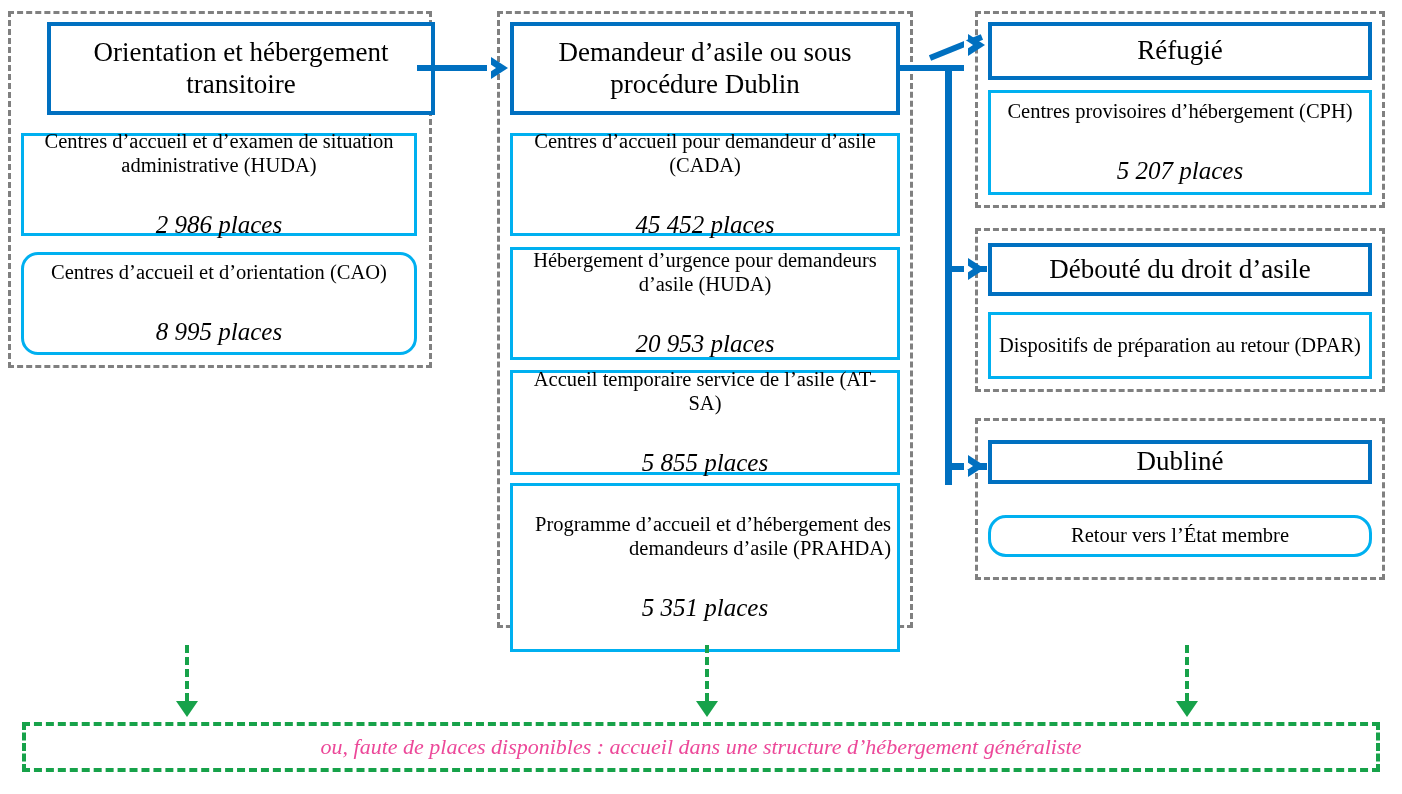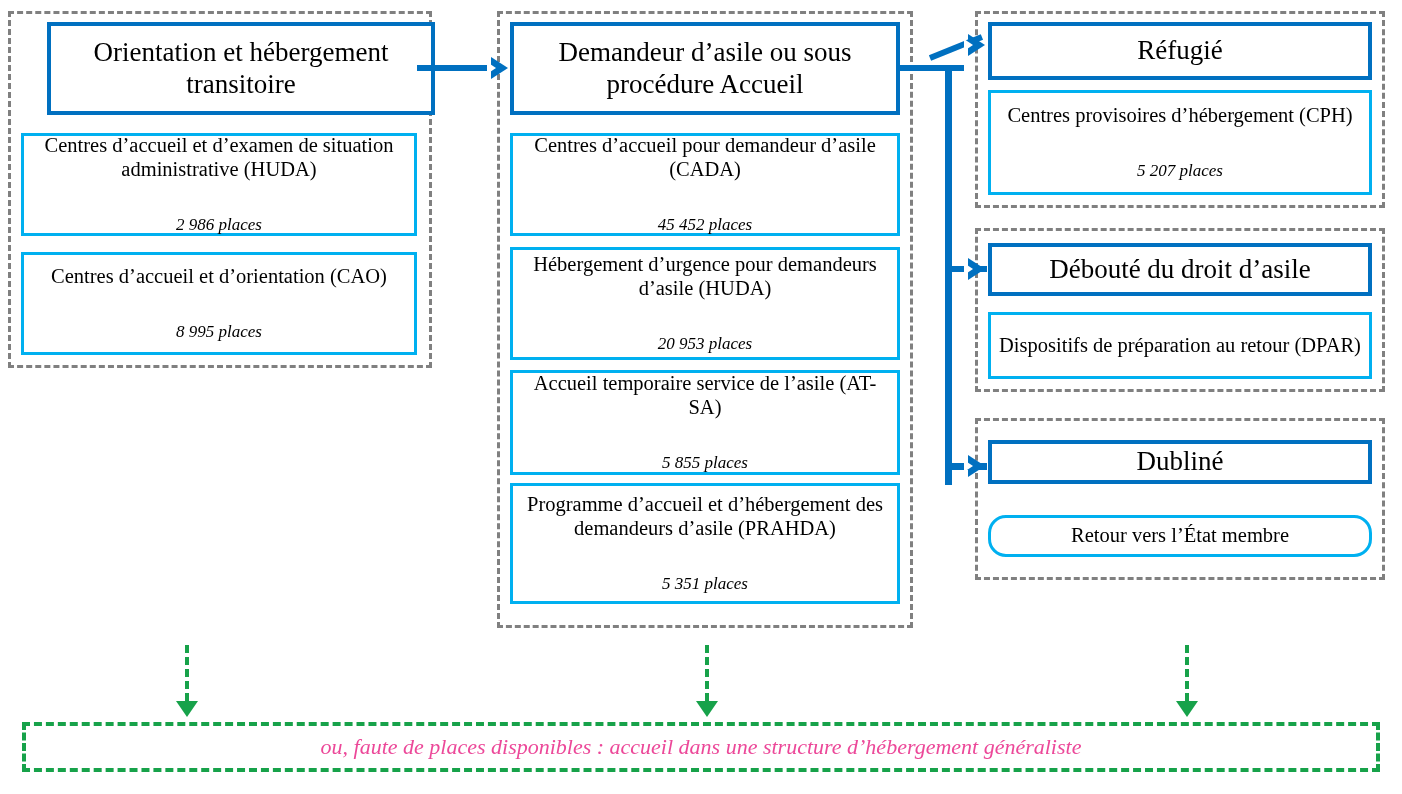--- a/index.html
+++ b/index.html
@@ -50,21 +50,21 @@
   }
   .box.header .title {
     font-size: 27px;
   }
   .box.sub .title {
     font-size: 20.5px;
   }
   .box .places {
     display: block;
     font-style: italic;
-    font-size: 17px;
+    font-size: 25px;
     padding-top: 1px;
   }
 
   
   .conn {
     position: absolute;
     background: #0070C0;
   }
   .arrowhead {
     position: absolute;
@@ -123,47 +123,47 @@
 
   <div class="box header" style="left:21px; top:22px; width:388px; height:93px;margin-left:26px;">
     <span class="title">Orientation et hébergement transitoire</span>
   </div>
 
   <div class="box sub" style="left:21px; top:133px; width:396px; height:103px;">
     <span class="title">Centres d’accueil et d’examen de situation administrative (HUDA)</span>
     <span class="places">2 986 places</span>
   </div>
 
-  <div class="box sub" style="left:21px; top:252px; width:396px; height:103px;">
+  <div class="box sub" style="left:21px; top:252px; width:396px; height:103px;border-radius:17px;">
     <span class="title">Centres d’accueil et d’orientation (CAO)</span>
     <span class="places">8 995 places</span>
   </div>
 
   <div class="group" style="left:497px; top:11px; width:416px; height:617px;"></div>
 
   <div class="box header" style="left:510px; top:22px; width:390px; height:93px;">
-    <span class="title">Demandeur d’asile ou sous procédure Accueil</span>
+    <span class="title">Demandeur d’asile ou sous procédure Dublin</span>
   </div>
 
   <div class="box sub" style="left:510px; top:133px; width:390px; height:103px;">
     <span class="title">Centres d’accueil pour demandeur d’asile (CADA)</span>
     <span class="places">45 452 places</span>
   </div>
 
   <div class="box sub" style="left:510px; top:247px; width:390px; height:113px;">
     <span class="title">Hébergement d’urgence pour demandeurs d’asile (HUDA)</span>
     <span class="places">20 953 places</span>
   </div>
 
   <div class="box sub" style="left:510px; top:370px; width:390px; height:105px;">
     <span class="title">Accueil temporaire service de l’asile (AT-SA)</span>
     <span class="places">5 855 places</span>
   </div>
 
-  <div class="box sub" style="left:510px; top:483px; width:390px; height:121px;">
+  <div class="box sub" style="left:510px; top:483px; width:390px; height:169px;text-align:right;">
     <span class="title">Programme d’accueil et d’hébergement des demandeurs d’asile (PRAHDA)</span>
     <span class="places">5 351 places</span>
   </div>
 
   <div class="group" style="left:975px; top:11px; width:410px; height:197px;"></div>
 
   <div class="box header" style="left:988px; top:22px; width:384px; height:58px;">
     <span class="title">Réfugié</span>
   </div>
 

